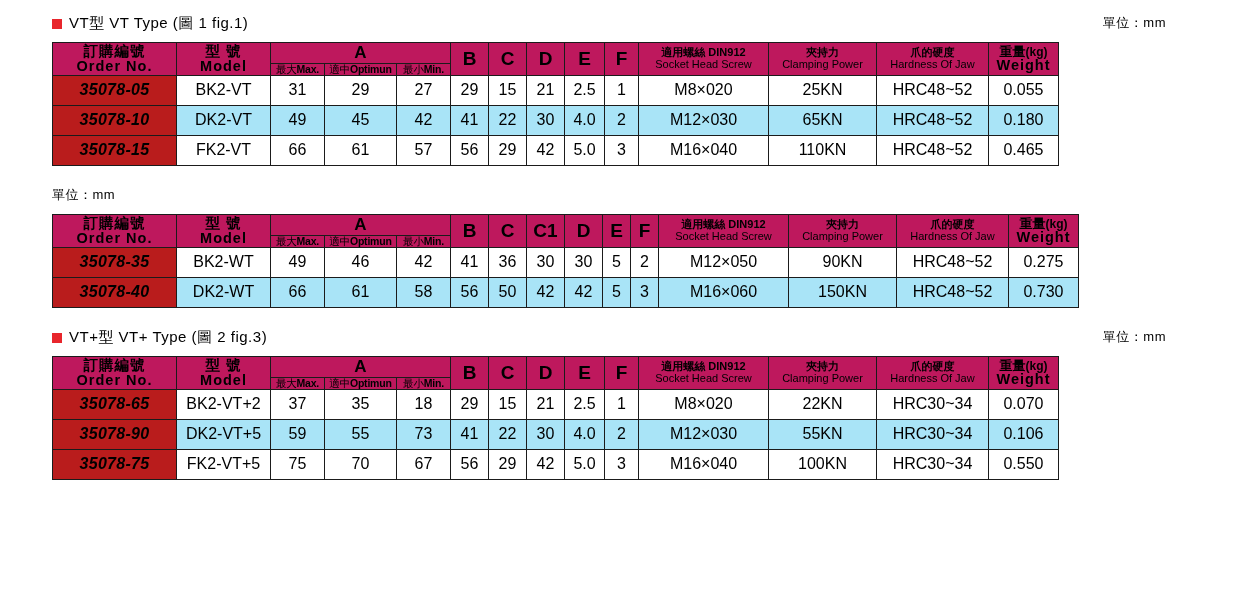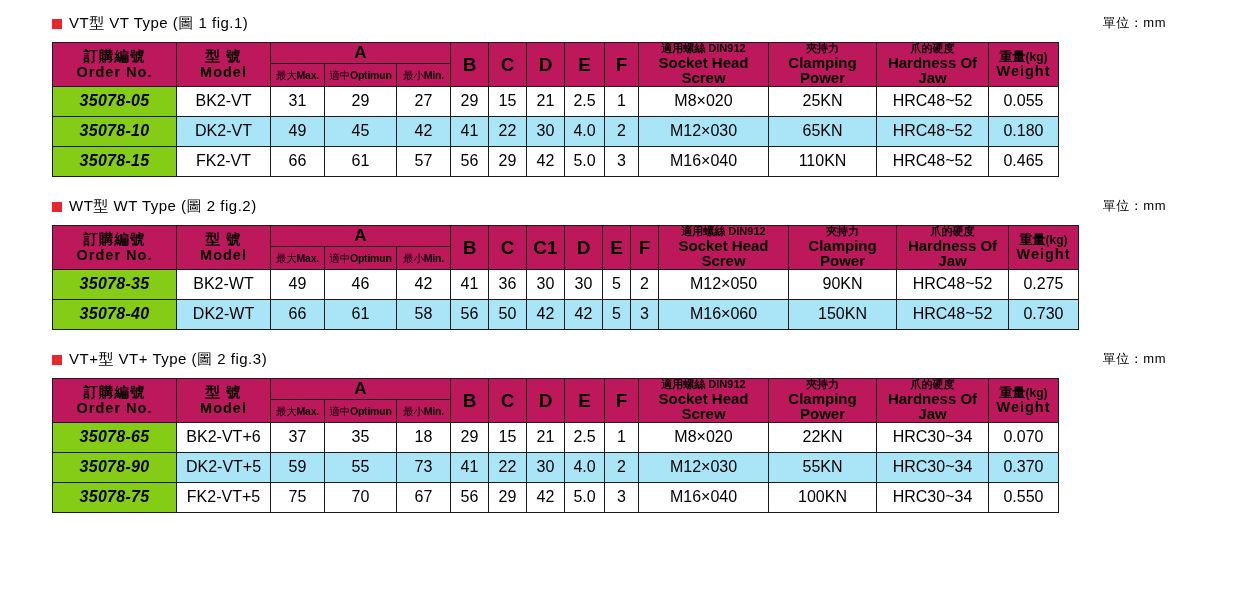--- a/index.html
+++ b/index.html
@@ -76,22 +76,22 @@
     font-weight: bold;
     letter-spacing: 1px;
     display: block;
   }
   .hdr-small-cn {
     font-size: 11px;
     display: block;
     letter-spacing: 0;
   }
   .hdr-small-en {
-    font-size: 15px;
-    font-weight: bold;
+    font-size: 11px;
+    font-weight: normal;
     display: block;
     letter-spacing: 0;
     font-family: "Liberation Sans Narrow", "Liberation Sans", sans-serif;
   }
   .hdr-weight-cn {
     font-size: 13px;
     letter-spacing: 0;
   }
   .hdr-weight-sub {
     font-size: 12px;
@@ -113,21 +113,21 @@
   }
   .sub-a .cn {
     font-weight: normal;
     font-family: Liberation Serif, serif;
   }
   .row td {
     height: 29px;
     font-size: 16px;
   }
   .ordno {
-    background: #84cc16;
+    background: #b91c1c;
     font-weight: bold;
     font-style: italic;
     font-size: 17px;
     letter-spacing: 0.3px;
   }
   .cell-blue {
     background: #a9e4f7;
   }
   .cell-white {
     background: #ffffff;
@@ -259,24 +259,20 @@
           <td class="cell-white">0.465</td>
         </tr>
       </tbody>
     </table>
   </div>
 
   <div class="sec-gap"></div>
 
   <div class="section">
     <div class="sec-head">
-      <div class="sec-title">
-        <span class="bullet"></span>
-        <span>WT型 WT Type (圖 2 fig.2)</span>
-      </div>
       <div class="sec-unit">單位：mm</div>
     </div>
 
     <table class="tbl">
       <colgroup>
         <col style="width:124px">
           <col style="width:94px">
         <col style="width:54px">
           <col style="width:72px">
           <col style="width:54px">
@@ -433,21 +429,21 @@
         </tr>
         <tr>
           <th class="hdr sub-a"><span class="cn">最大</span><span>Max.</span></th>
           <th class="hdr sub-a"><span class="cn">適中</span><span>Optimun</span></th>
           <th class="hdr sub-a"><span class="cn">最小</span><span>Min.</span></th>
         </tr>
       </thead>
       <tbody>
         <tr class="row">
           <td class="ordno">35078-65</td>
-          <td class="cell-white model-cell">BK2-VT+6</td>
+          <td class="cell-white model-cell">BK2-VT+2</td>
           <td class="cell-white">37</td>
           <td class="cell-white">35</td>
           <td class="cell-white">18</td>
           <td class="cell-white">29</td>
           <td class="cell-white">15</td>
           <td class="cell-white">21</td>
           <td class="cell-white">2.5</td>
           <td class="cell-white">1</td>
           <td class="cell-white">M8×020</td>
           <td class="cell-white">22KN</td>
@@ -461,21 +457,21 @@
           <td class="cell-blue">55</td>
           <td class="cell-blue">73</td>
           <td class="cell-blue">41</td>
           <td class="cell-blue">22</td>
           <td class="cell-blue">30</td>
           <td class="cell-blue">4.0</td>
           <td class="cell-blue">2</td>
           <td class="cell-blue">M12×030</td>
           <td class="cell-blue">55KN</td>
           <td class="cell-blue">HRC30~34</td>
-          <td class="cell-blue">0.370</td>
+          <td class="cell-blue">0.106</td>
         </tr>
         <tr class="row">
           <td class="ordno">35078-75</td>
           <td class="cell-white model-cell">FK2-VT+5</td>
           <td class="cell-white">75</td>
           <td class="cell-white">70</td>
           <td class="cell-white">67</td>
           <td class="cell-white">56</td>
           <td class="cell-white">29</td>
           <td class="cell-white">42</td>

